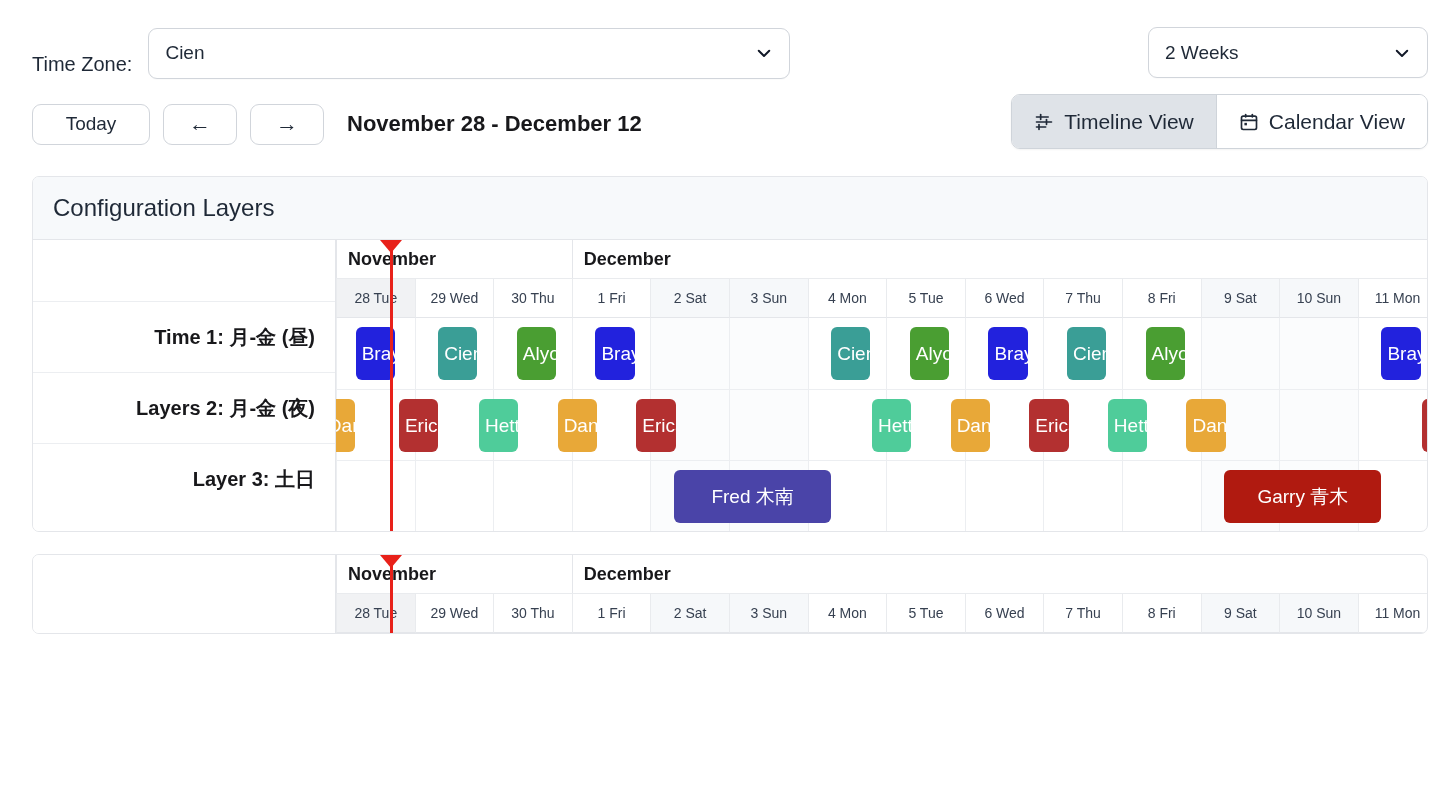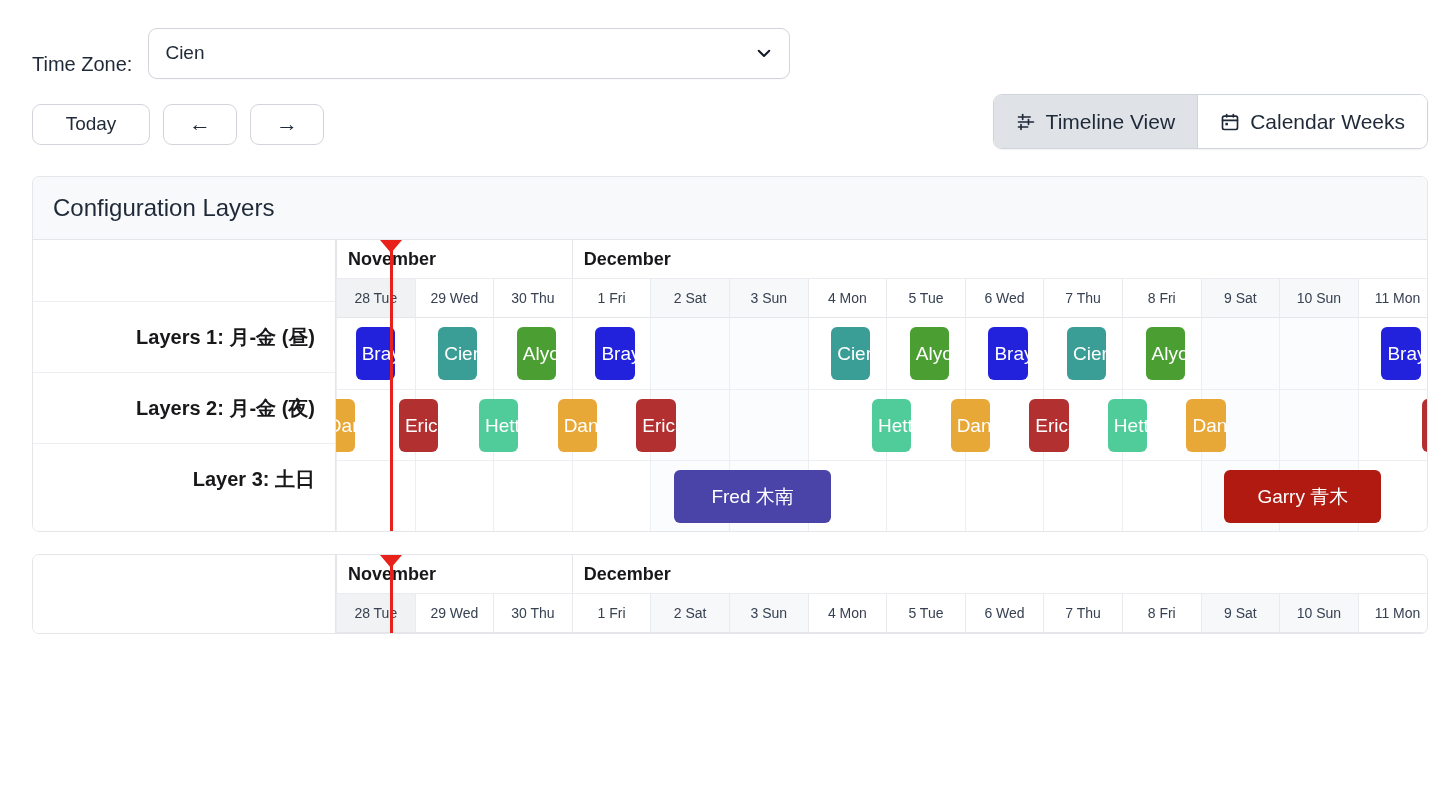--- a/index.html
+++ b/index.html
@@ -259,26 +259,37 @@
   <div class="ctrl-row-1">
     <span class="tz-label">Time Zone:</span>
     <div class="select-box select-tz">
       <span class="select-value">Cien</span>
       <span class="chev">
         <svg viewBox="0 0 24 24" width="18" height="18" fill="none" stroke="#111827" stroke-width="2.6" stroke-linecap="round" stroke-linejoin="round">
             <polyline points="5,9 12,16 19,9"></polyline>
           </svg>
       </span>
     </div>
+    <div class="range-select-wrap">
+      <div class="select-box select-range">
+        <span class="select-value">2 Weeks</span>
+        <span class="chev">
+          <svg viewBox="0 0 24 24" width="18" height="18" fill="none" stroke="#111827" stroke-width="2.6" stroke-linecap="round" stroke-linejoin="round">
+              <polyline points="5,9 12,16 19,9"></polyline>
+            </svg>
+        </span>
+      </div>
+    </div>
   </div>
 
   <div class="ctrl-row-2">
     <button class="btn btn-today">Today</button>
     <button class="btn btn-arrow">←</button>
     <button class="btn btn-arrow">→</button>
+    <span class="range-text">November 28 - December 12</span>
 
     <div class="viewtoggle">
       <button class="vt-btn active">
         <span class="vt-ico">
           <svg viewBox="0 0 24 24" width="20" height="20" fill="none" stroke="#1f2937" stroke-width="2" stroke-linecap="round">
             <line x1="3" y1="6" x2="17" y2="6"></line>
             <line x1="3" y1="12" x2="21" y2="12"></line>
             <line x1="3" y1="18" x2="14" y2="18"></line>
             <line x1="8" y1="3" x2="8" y2="9"></line>
             <line x1="15" y1="9" x2="15" y2="15"></line>
@@ -290,32 +301,32 @@
       <button class="vt-btn">
         <span class="vt-ico">
           <svg viewBox="0 0 24 24" width="20" height="20" fill="none" stroke="#1f2937" stroke-width="2" stroke-linecap="round" stroke-linejoin="round">
             <rect x="3" y="5" width="18" height="16" rx="2"></rect>
             <line x1="3" y1="10" x2="21" y2="10"></line>
             <line x1="8" y1="3" x2="8" y2="6"></line>
             <line x1="16" y1="3" x2="16" y2="6"></line>
             <rect x="6.5" y="13" width="3" height="3" fill="#1f2937" stroke="none"></rect>
           </svg>
         </span>
-        <span>Calendar Weeks</span>
+        <span>Calendar View</span>
       </button>
     </div>
   </div>
 
   <div class="card">
     <div class="section-head">Configuration Layers</div>
     <div class="tl-wrap">
       <div class="tl-left">
         <div class="tl-left-spacer"></div>
         <div id="cfg-labels">
-            <div class="row-label">Layers 1: 月-金 (昼)</div>
+            <div class="row-label">Time 1: 月-金 (昼)</div>
             <div class="row-label">Layers 2: 月-金 (夜)</div>
             <div class="row-label">Layer 3: 土日</div>
           </div>
       </div>
       <div class="tl-right">
         <div class="grid-row month-row" id="cfg-months">
             <div class="mcell" style="width: 235.8px;">November</div>
             <div class="mcell" style="width: 864.6px;">December</div>
           </div>
         <div class="grid-row day-row" id="cfg-days">

